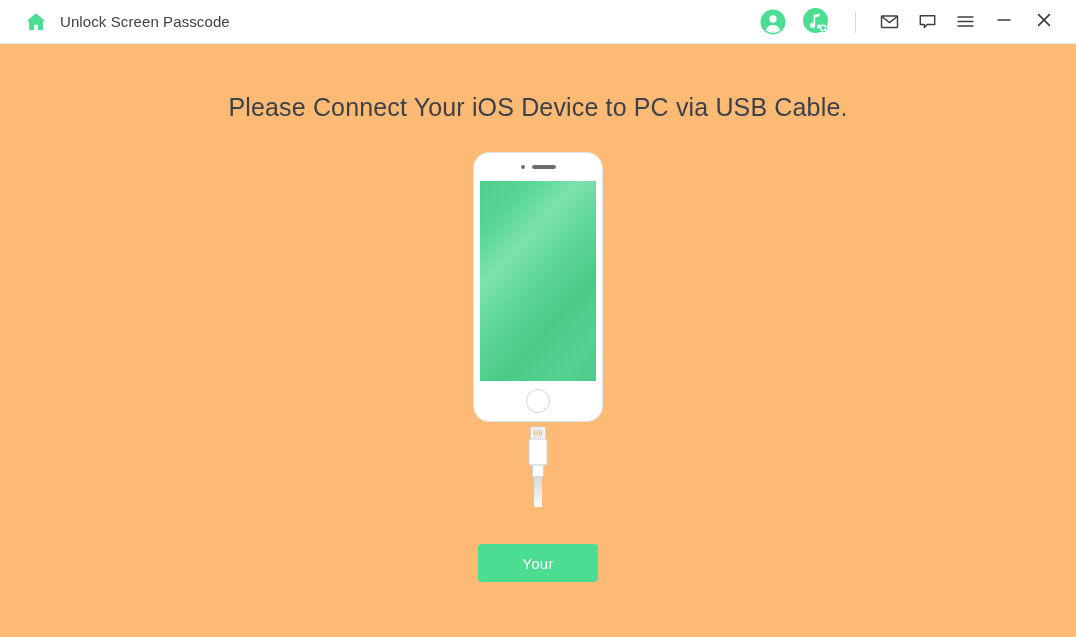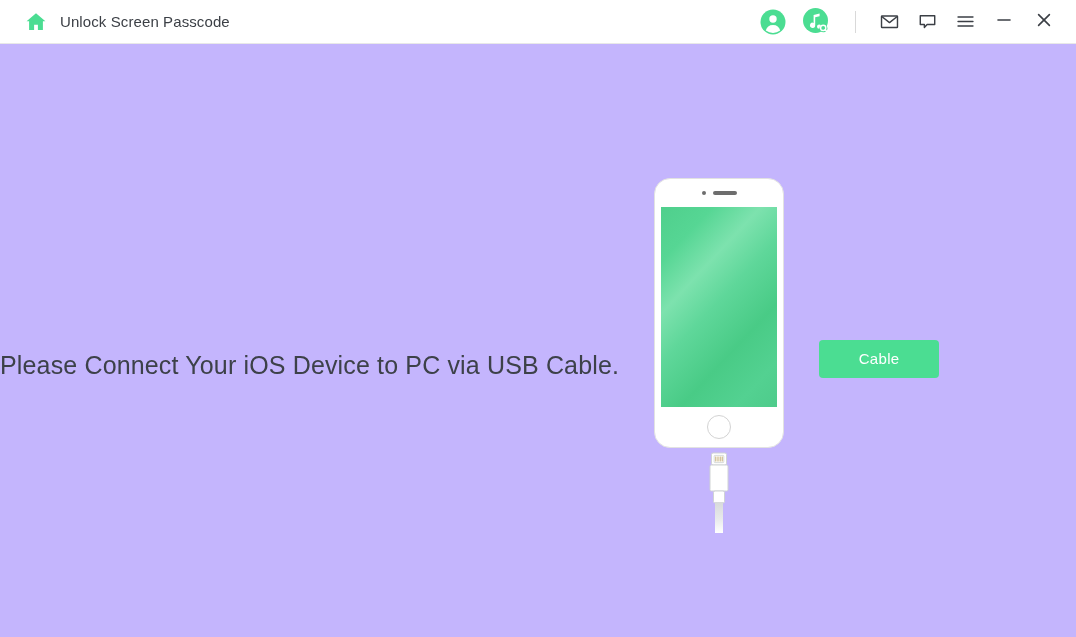--- a/index.html
+++ b/index.html
@@ -97,23 +97,23 @@
     align-items: center;
     justify-content: center;
     cursor: pointer;
   }
 
   
   .content {
     flex: 1 1 auto;
     position: relative;
     display: flex;
-    flex-direction: row;
-    align-items: center;
-    background: #c4b5fd;
+    flex-direction: column;
+    align-items: center;
+    background: #fdba74;
   }
 
   .headline {
     margin-top: 48px;
     font-size: 25px;
     color: #3d4149;
     font-weight: 400;
     letter-spacing: 0.15px;
     text-align: center;
     line-height: 1.2;
@@ -352,16 +352,16 @@
           <rect x="11" y="13" width="18" height="26" rx="1.5" fill="#ffffff" stroke="#cfd3d4" stroke-width="1"></rect>
 
           <rect x="14.5" y="39" width="11" height="12" rx="1.5" fill="#ffffff" stroke="#cfd3d4" stroke-width="1"></rect>
 
           <rect x="16" y="50" width="8" height="31" fill="url(#cableFade)"></rect>
         </svg>
       </div>
 
     </div>
 
-    <button class="next-button">Cable</button>
+    <button class="next-button">Your</button>
 
   </div>
 </div>
 
 </body></html>

